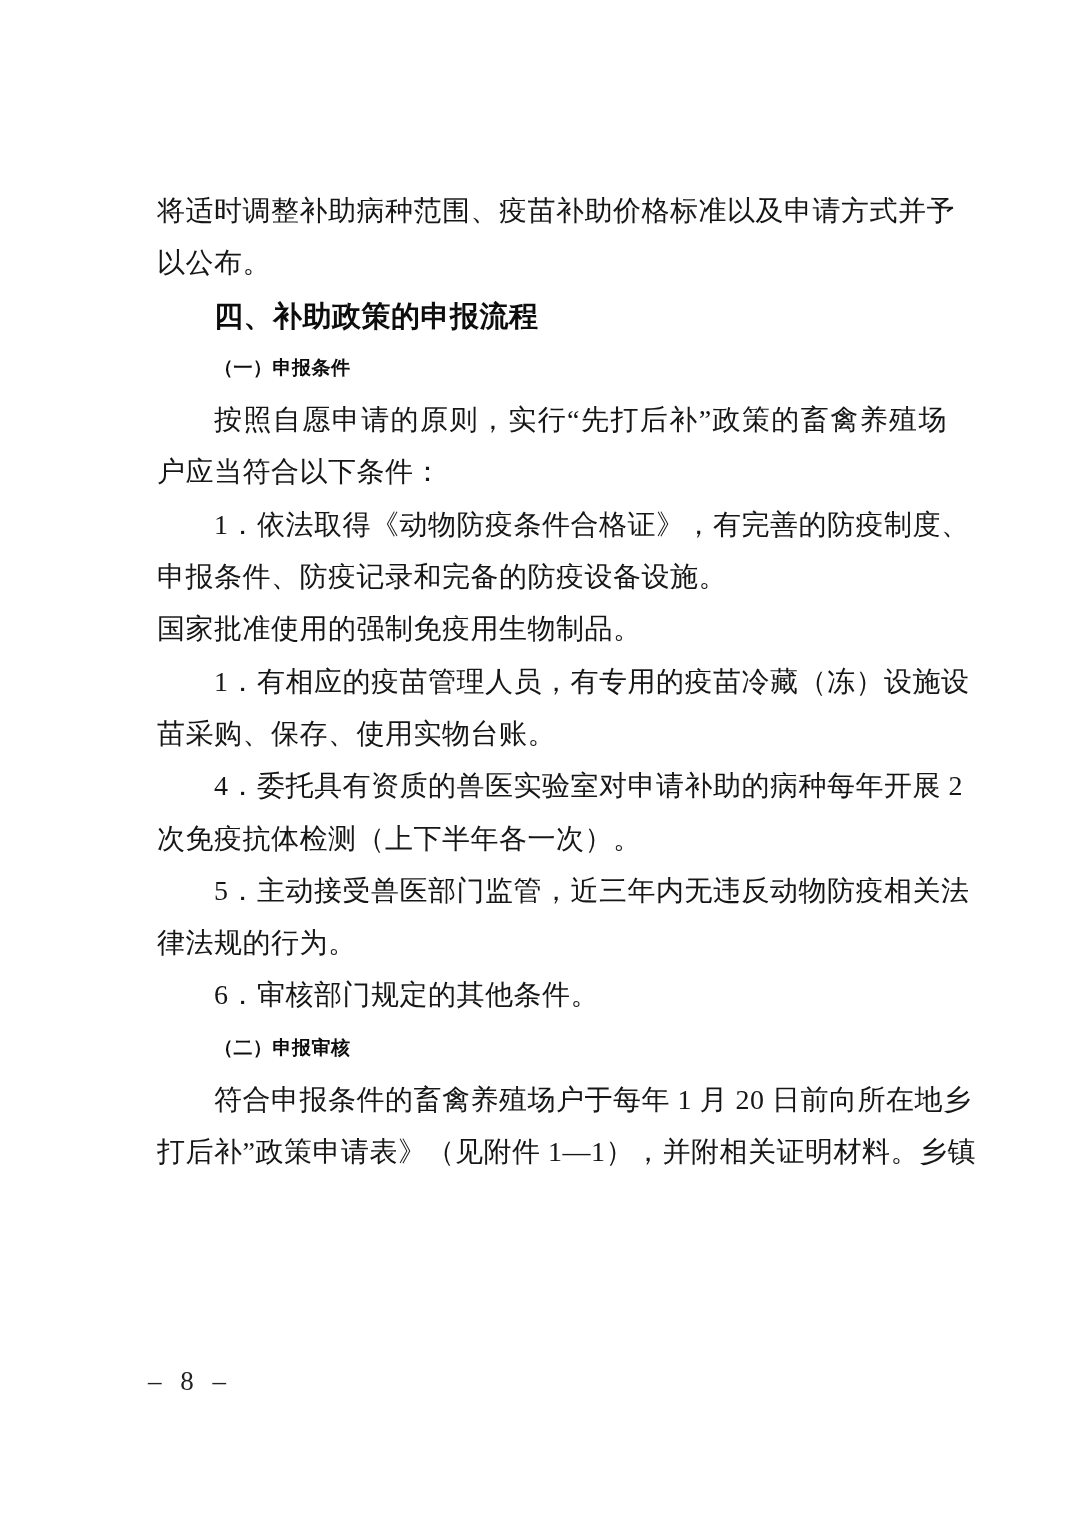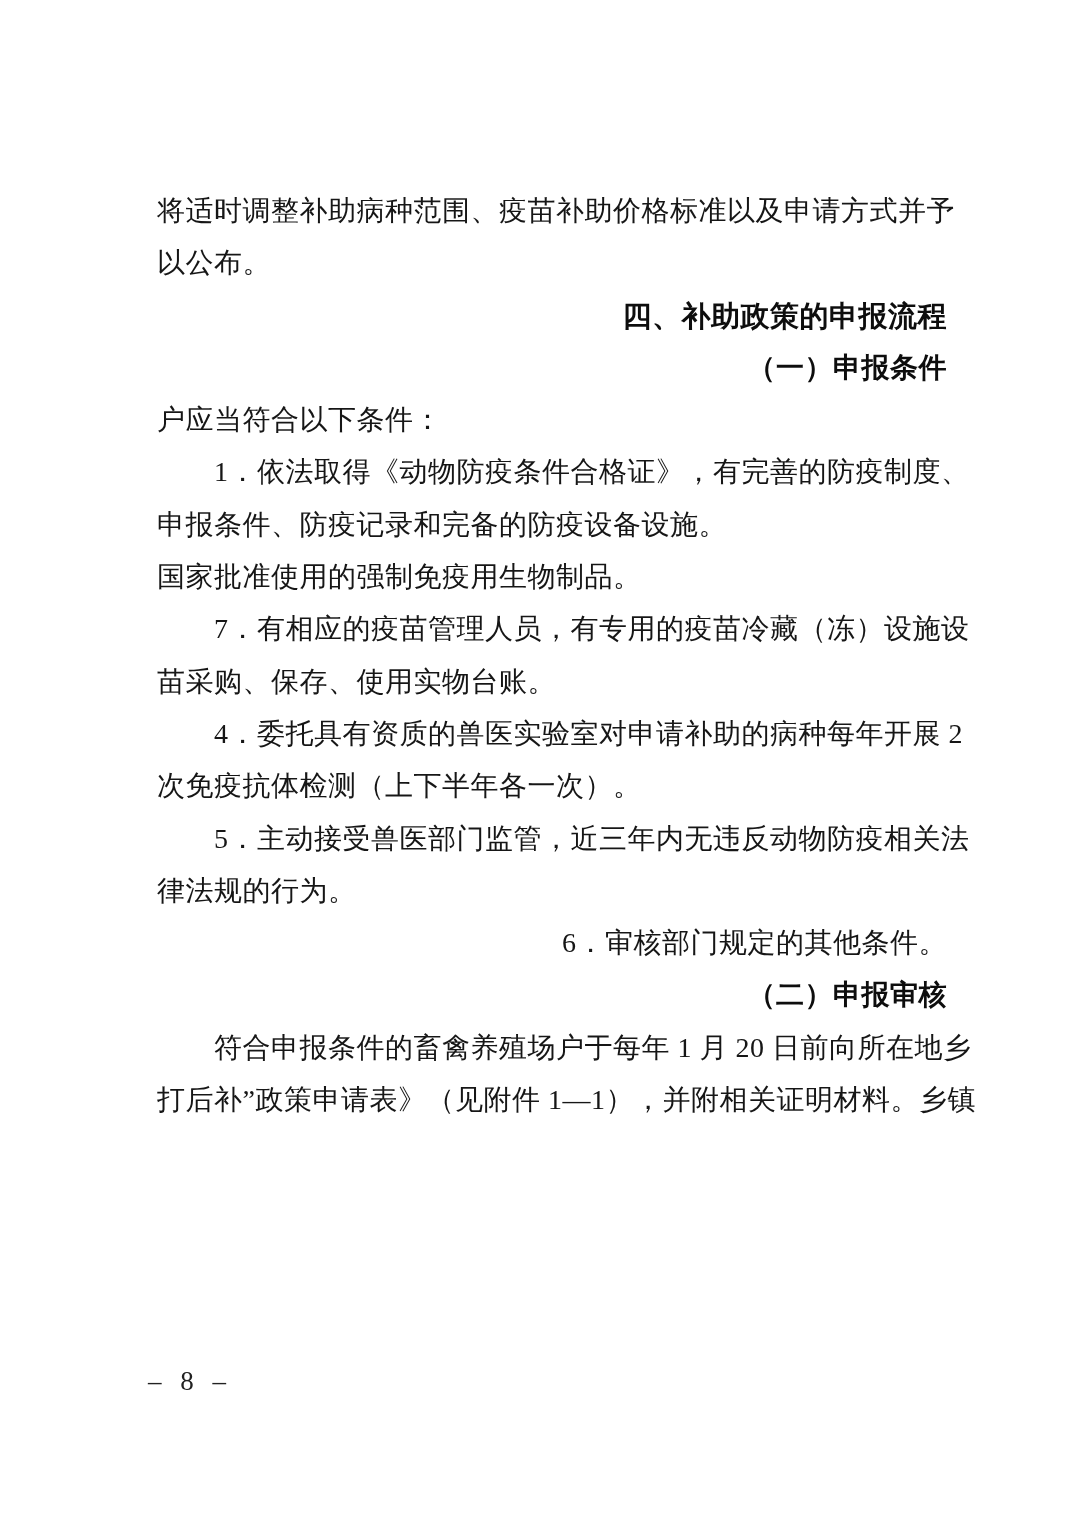--- a/index.html
+++ b/index.html
@@ -28,36 +28,35 @@
     width: 790px;
     height: 52.3px;
     line-height: 52.3px;
     font-size: 28px;
     white-space: nowrap;
     letter-spacing: 0.5px;
     color: #161616;
   }
   .line.indent {
     padding-left: 57px;
-    text-align: right;
   }
   .line.fill {
     text-align: justify;
     text-align-last: justify;
     text-justify: inter-character;
   }
   .line.heading1 {
     font-family: "Liberation Sans", "DejaVu Sans", sans-serif;
     font-weight: 700;
     font-size: 29px;
     color: #0d0d0d;
   }
   .line.heading2 {
     font-weight: 700;
-    font-size: 28px;
+    font-size: 19px;
     color: #0d0d0d;
   }
   .footer {
     position: absolute;
     left: 136px;
     top: 1366px;
     font-size: 27px;
     letter-spacing: 6px;
     color: #222222;
     font-family: "Liberation Serif", "DejaVu Serif", serif;
@@ -65,25 +64,26 @@
 </style>
 </head>
 <body>
 
 <div class="page">
   <div class="content" id="doc-content">
       <div class="line body fill">将适时调整补助病种范围、疫苗补助价格标准以及申请方式并予</div>
       <div class="line body">以公布。</div>
       <div class="line heading1 indent">四、补助政策的申报流程</div>
       <div class="line heading2 indent">（一）申报条件</div>
+      <div class="line body indent fill">按照自愿申请的原则，实行“先打后补”政策的畜禽养殖场</div>
       <div class="line body">户应当符合以下条件：</div>
       <div class="line body indent fill">1．依法取得《动物防疫条件合格证》，有完善的防疫制度、</div>
       <div class="line body">申报条件、防疫记录和完备的防疫设备设施。</div>
       <div class="line body">国家批准使用的强制免疫用生物制品。</div>
-      <div class="line body indent fill">7．有相应的疫苗管理人员，有专用的疫苗冷藏（冻）设施设</div>
+      <div class="line body indent fill">1．有相应的疫苗管理人员，有专用的疫苗冷藏（冻）设施设</div>
       <div class="line body">苗采购、保存、使用实物台账。</div>
       <div class="line body indent fill">4．委托具有资质的兽医实验室对申请补助的病种每年开展 2</div>
       <div class="line body">次免疫抗体检测（上下半年各一次）。</div>
       <div class="line body indent fill">5．主动接受兽医部门监管，近三年内无违反动物防疫相关法</div>
       <div class="line body">律法规的行为。</div>
       <div class="line body indent">6．审核部门规定的其他条件。</div>
       <div class="line heading2 indent">（二）申报审核</div>
       <div class="line body indent fill">符合申报条件的畜禽养殖场户于每年 1 月 20 日前向所在地乡</div>
       <div class="line body fill">打后补”政策申请表》（见附件 1—1），并附相关证明材料。乡镇</div>
     </div>

